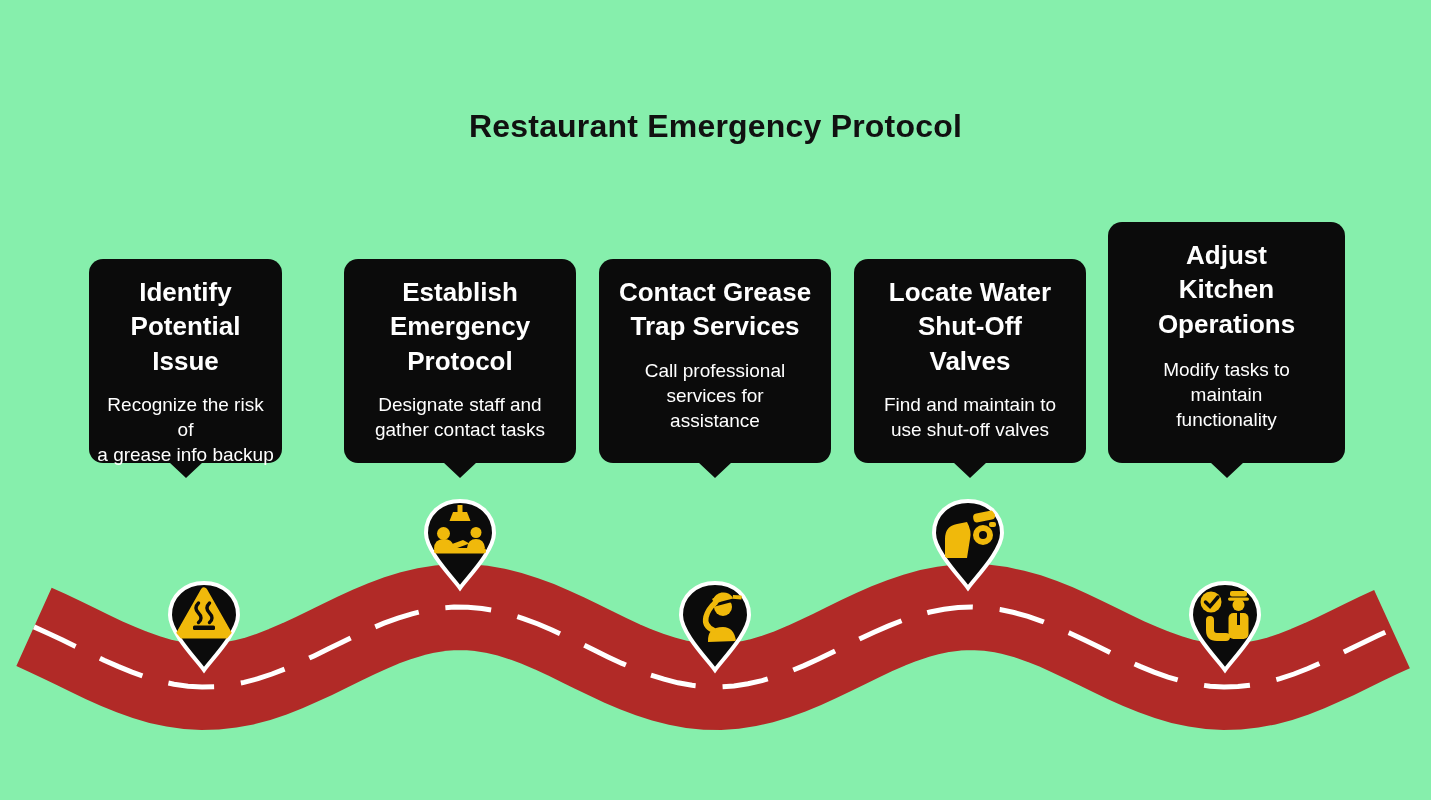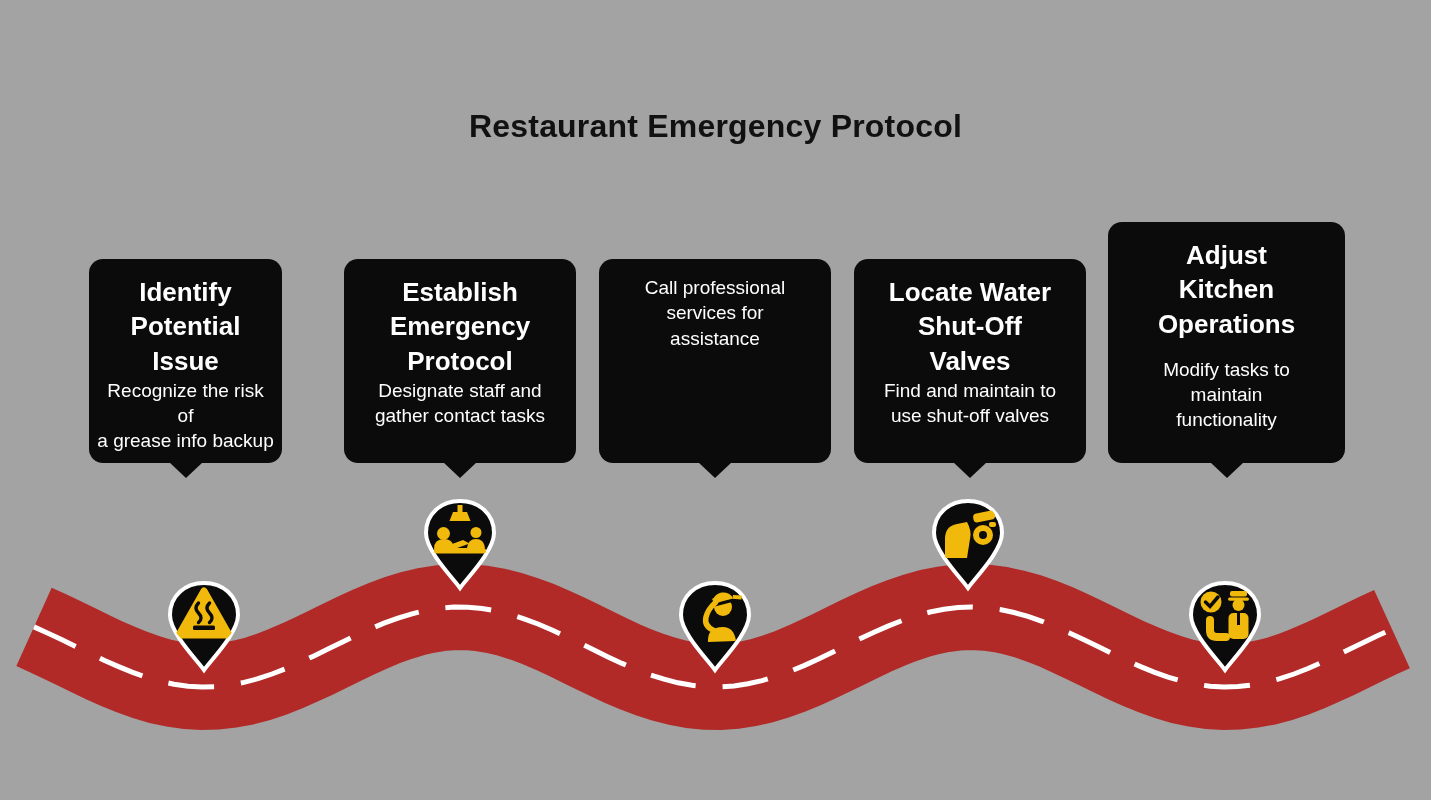--- a/index.html
+++ b/index.html
@@ -5,21 +5,21 @@
   :root{
     --road:#B12A27;
     --bubble:#0B0B0B;
     --accent:#F0B90B;
     --ink:#111111;
     --light:#FFFFFF;
   }
   html,body{margin:0;padding:0;background:#ffffff;}
   .stage{
     position:relative;width:1431px;height:800px;margin:0 auto;
-    background:#a3a3a3;overflow:hidden;
+    background:#86efac;overflow:hidden;
     font-family:"Liberation Sans","DejaVu Sans",sans-serif;
   }
   .main-title{
     position:absolute;top:108px;left:0;width:100%;
     text-align:center;margin:0;
     font-size:32px;font-weight:bold;color:var(--ink);
     letter-spacing:0.2px;
   }
   
   .road-svg{position:absolute;left:0;top:0;width:1431px;height:800px;z-index:1;}
@@ -40,20 +40,21 @@
     border:17px solid transparent;
     border-top:16px solid var(--bubble);
     border-bottom:0;
   }
   .bubble-title{
     font-size:26px;font-weight:bold;line-height:1.32;
     white-space:pre-line;margin:0;
   }
   .bubble-body{
     font-size:19px;line-height:1.33;white-space:pre-line;
+    margin-top:14px;
   }
   .b1{left:89px; top:259px;width:193px;height:204px;}
   .b2{left:344px;top:259px;width:232px;height:204px;}
   .b3{left:599px;top:259px;width:232px;height:204px;}
   .b4{left:854px;top:259px;width:232px;height:204px;text-align:center;}
   .b5{left:1108px;top:222px;width:237px;height:241px;}
   .b5 .bubble-body{margin-top:16px;}
   
   .pin{position:absolute;width:80px;height:96px;z-index:2;}
   .pin-body{fill:var(--bubble);stroke:#ffffff;stroke-width:4;}
@@ -89,20 +90,22 @@
 
   <div class="bubble b2">
     <div class="bubble-title">Establish
 Emergency
 Protocol</div>
     <div class="bubble-body">Designate staff and
 gather contact tasks</div>
   </div>
 
   <div class="bubble b3">
+    <div class="bubble-title">Contact Grease
+Trap Services</div>
     <div class="bubble-body">Call professional
 services for
 assistance</div>
   </div>
 
   <div class="bubble b4">
     <div class="bubble-title">Locate Water
 Shut-Off
 Valves</div>
     <div class="bubble-body">Find and maintain to

